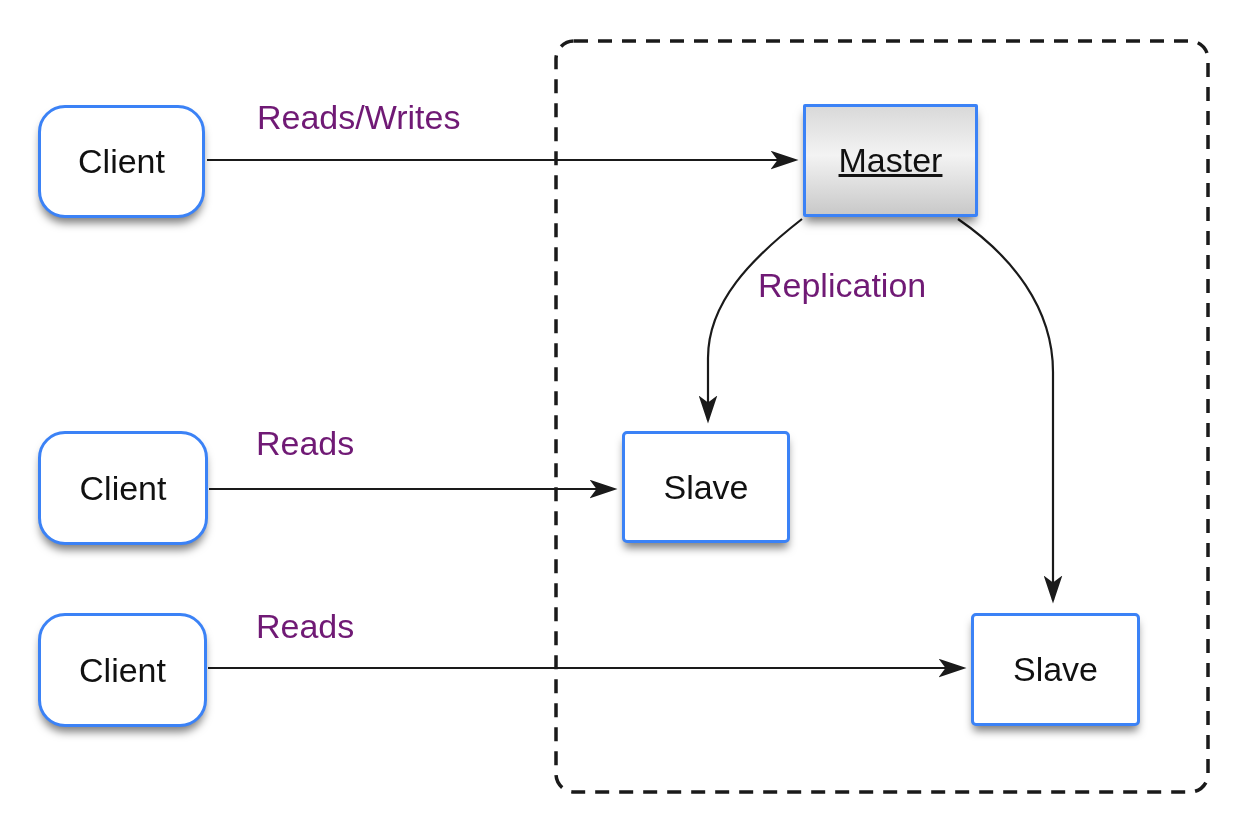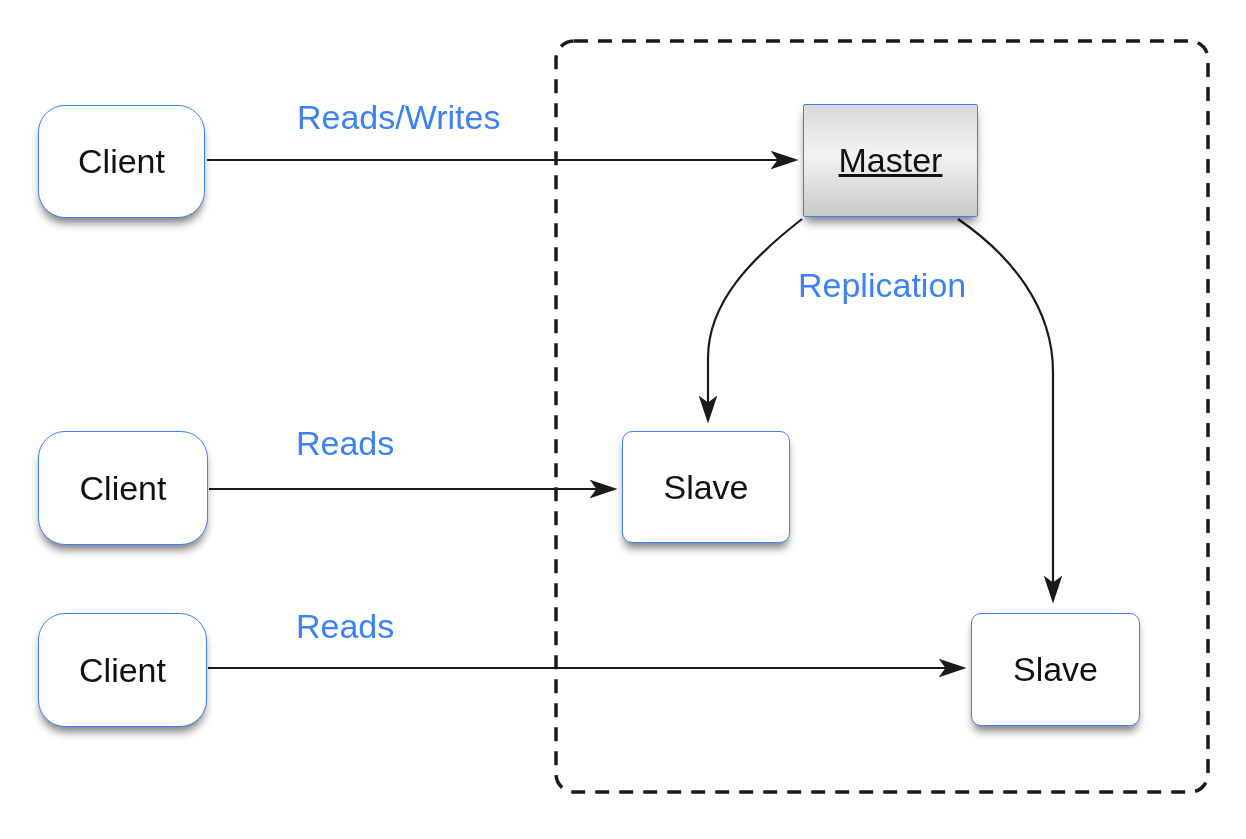--- a/index.html
+++ b/index.html
@@ -22,40 +22,39 @@
   }
   .node {
     position: absolute;
     box-sizing: border-box;
     display: flex;
     align-items: center;
     justify-content: center;
     font-size: 34px;
     color: #111111;
     background: #ffffff;
-    border: 1px solid #3b82f6;
+    border: 3px solid #3b82f6;
     box-shadow: 0 7px 9px -2px rgba(0,0,0,0.50);
   }
   .client {
     border-radius: 27px;
   }
   .master {
     background: linear-gradient(180deg, #d9d9d9 0%, #f3f3f3 45%, #c9c9c9 100%);
     border-radius: 2px;
     text-decoration: underline;
   }
   .slave {
-    border-radius: 10px;
+    border-radius: 5px;
   }
   .edge-label {
     position: absolute;
     font-size: 34px;
-    color: #3b82f6;
+    color: #701a75;
     white-space: nowrap;
-    margin-left: 40px;
   }
   
   #client-1 { left: 38px;  top: 105px; width: 167px; height: 113px; }
   #client-2 { left: 38px;  top: 431px; width: 170px; height: 114px; }
   #client-3 { left: 38px;  top: 613px; width: 169px; height: 114px; }
   #master   { left: 803px; top: 104px; width: 175px; height: 113px; }
   #slave-1  { left: 622px; top: 431px; width: 168px; height: 112px; }
   #slave-2  { left: 971px; top: 613px; width: 169px; height: 113px; }
   
   #label-reads-writes { left: 257px; top: 98px;  }

